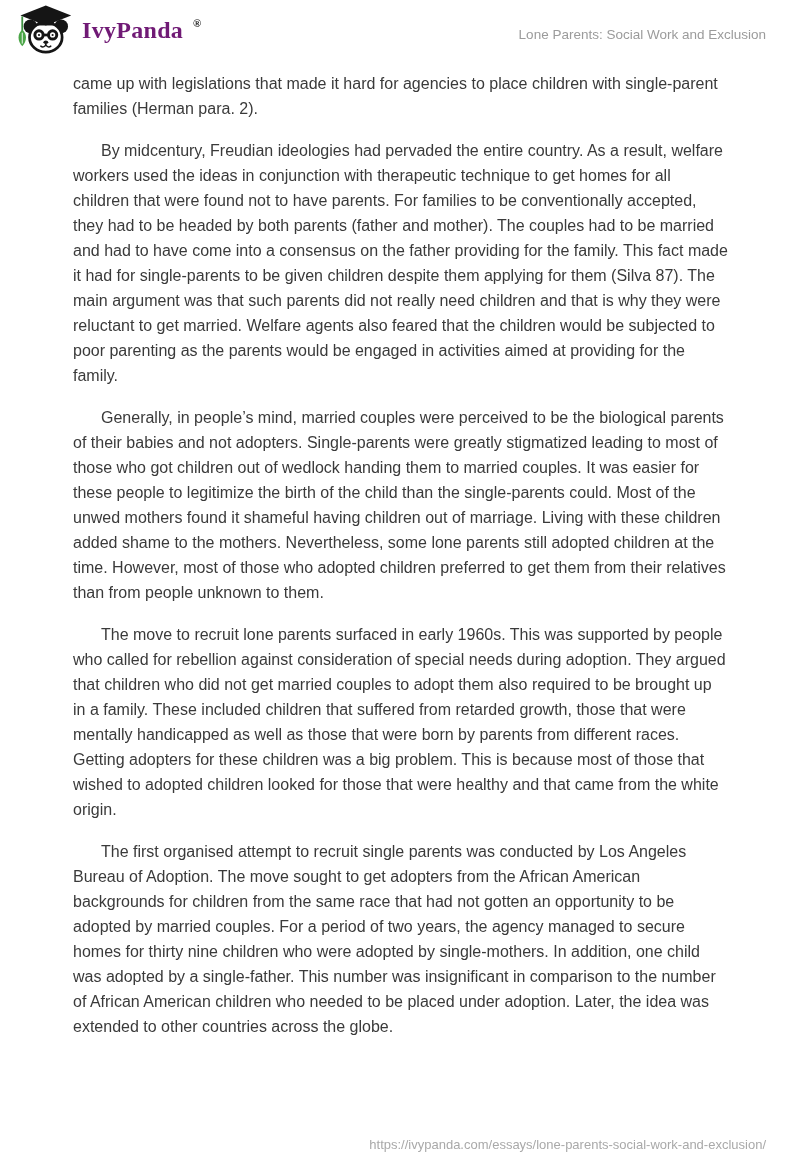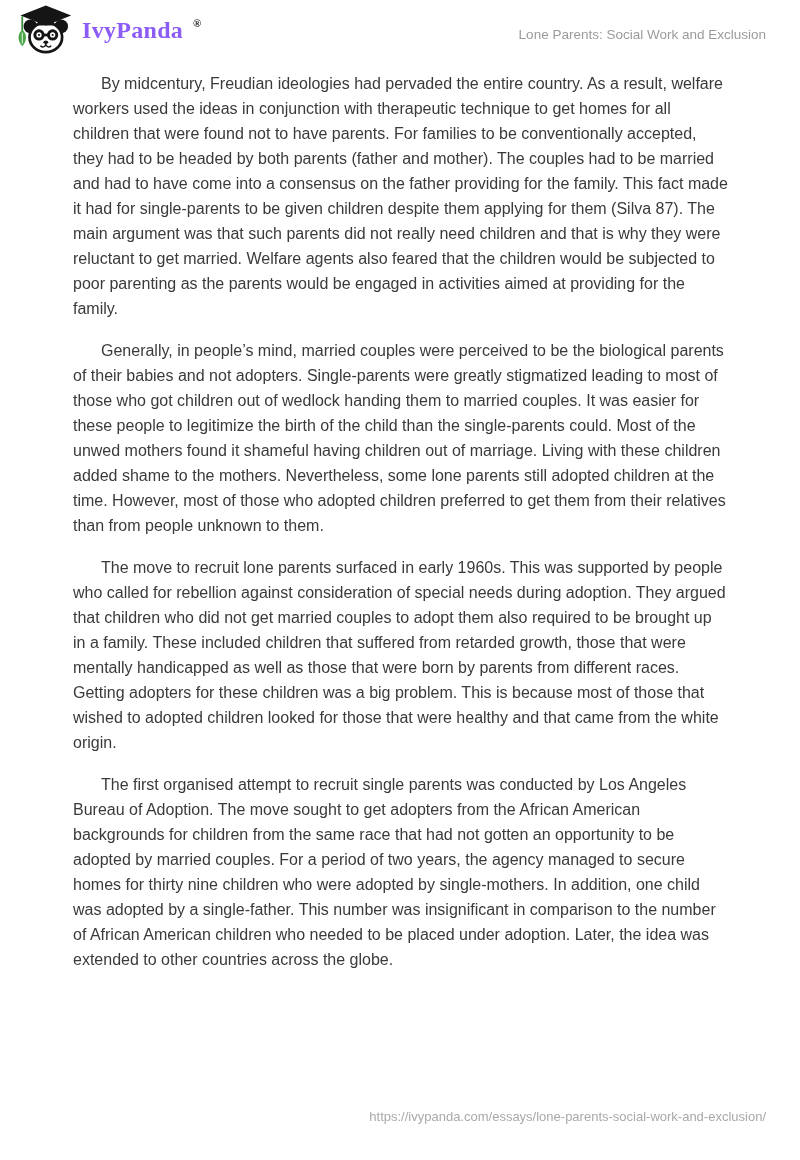--- a/index.html
+++ b/index.html
@@ -28,21 +28,21 @@
     top: 3px;
     display: flex;
     align-items: center;
     gap: 9px;
   }
   .brand-logo svg { display: block; }
   .brand-name {
     font-family: "Liberation Serif", serif;
     font-weight: 700;
     font-size: 24px;
-    color: #8b5cf6;
+    color: #701a75;
     letter-spacing: 0.3px;
   }
   .brand-reg {
     font-family: "Liberation Serif", serif;
     font-weight: 700;
     font-size: 11px;
     color: #141414;
     vertical-align: super;
     position: relative;
     top: -7px;
@@ -70,21 +70,21 @@
     margin: 0 0 17px 0;
   }
   .essay p.indent {
     text-indent: 28px;
   }
 
   
   .source-url {
     position: absolute;
     right: 34px;
-    bottom: 36px;
+    bottom: 8px;
     font-size: 13px;
     color: #a9a9a9;
   }
 </style>
 </head>
 <body>
 
 <div class="page">
 
   <header class="header">
@@ -117,20 +117,21 @@
         </svg>
       </span>
       <span class="brand-name">IvyPanda</span>
       <span class="brand-reg">®</span>
     </div>
     <div class="doc-title">Lone Parents: Social Work and Exclusion</div>
   </header>
 
   <main class="essay">
 
+  <p class="">came up with legislations that made it hard for agencies to place children with single-parent families (Herman para. 2).</p>
       <p class="indent">By midcentury, Freudian ideologies had pervaded the entire country. As a result, welfare workers used the ideas in conjunction with therapeutic technique to get homes for all children that were found not to have parents. For families to be conventionally accepted, they had to be headed by both parents (father and mother). The couples had to be married and had to have come into a consensus on the father providing for the family. This fact made it had for single-parents to be given children despite them applying for them (Silva 87). The main argument was that such parents did not really need children and that is why they were reluctant to get married. Welfare agents also feared that the children would be subjected to poor parenting as the parents would be engaged in activities aimed at providing for the family.</p>
       <p class="indent">Generally, in people’s mind, married couples were perceived to be the biological parents of their babies and not adopters. Single-parents were greatly stigmatized leading to most of those who got children out of wedlock handing them to married couples. It was easier for these people to legitimize the birth of the child than the single-parents could. Most of the unwed mothers found it shameful having children out of marriage. Living with these children added shame to the mothers. Nevertheless, some lone parents still adopted children at the time. However, most of those who adopted children preferred to get them from their relatives than from people unknown to them.</p>
       <p class="indent">The move to recruit lone parents surfaced in early 1960s. This was supported by people who called for rebellion against consideration of special needs during adoption. They argued that children who did not get married couples to adopt them also required to be brought up in a family. These included children that suffered from retarded growth, those that were mentally handicapped as well as those that were born by parents from different races. Getting adopters for these children was a big problem. This is because most of those that wished to adopted children looked for those that were healthy and that came from the white origin.</p>
       <p class="indent">The first organised attempt to recruit single parents was conducted by Los Angeles Bureau of Adoption. The move sought to get adopters from the African American backgrounds for children from the same race that had not gotten an opportunity to be adopted by married couples. For a period of two years, the agency managed to secure homes for thirty nine children who were adopted by single-mothers. In addition, one child was adopted by a single-father. This number was insignificant in comparison to the number of African American children who needed to be placed under adoption. Later, the idea was extended to other countries across the globe.</p>
     </main>
 
   <footer>
     <div class="source-url">https://ivypanda.com/essays/lone-parents-social-work-and-exclusion/</div>
   </footer>
 

